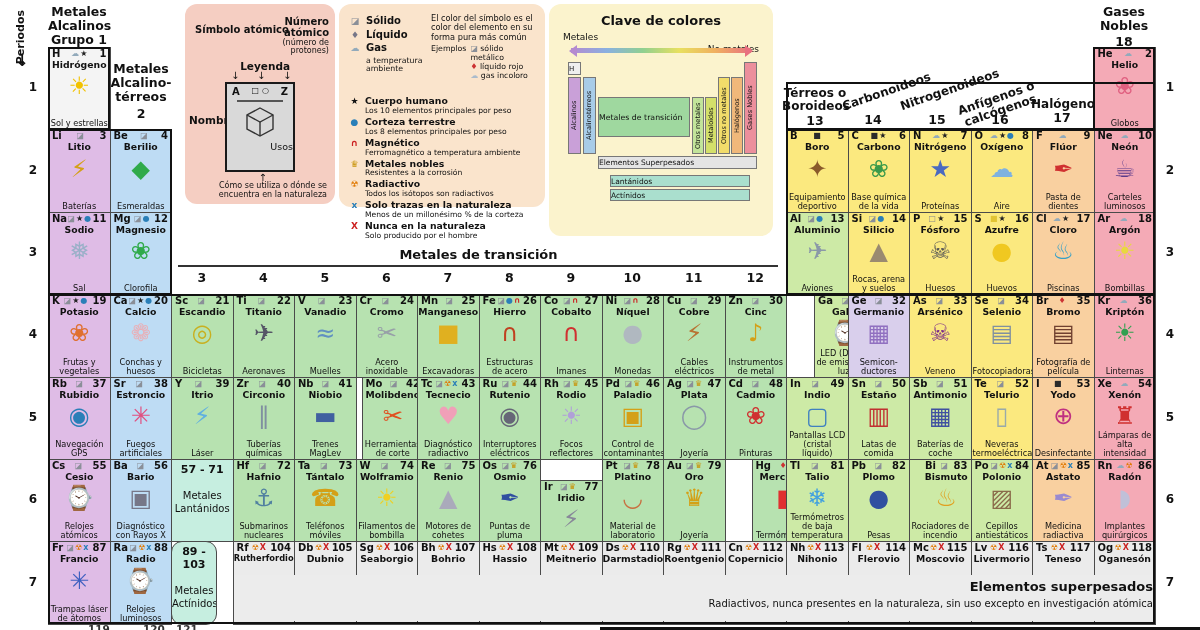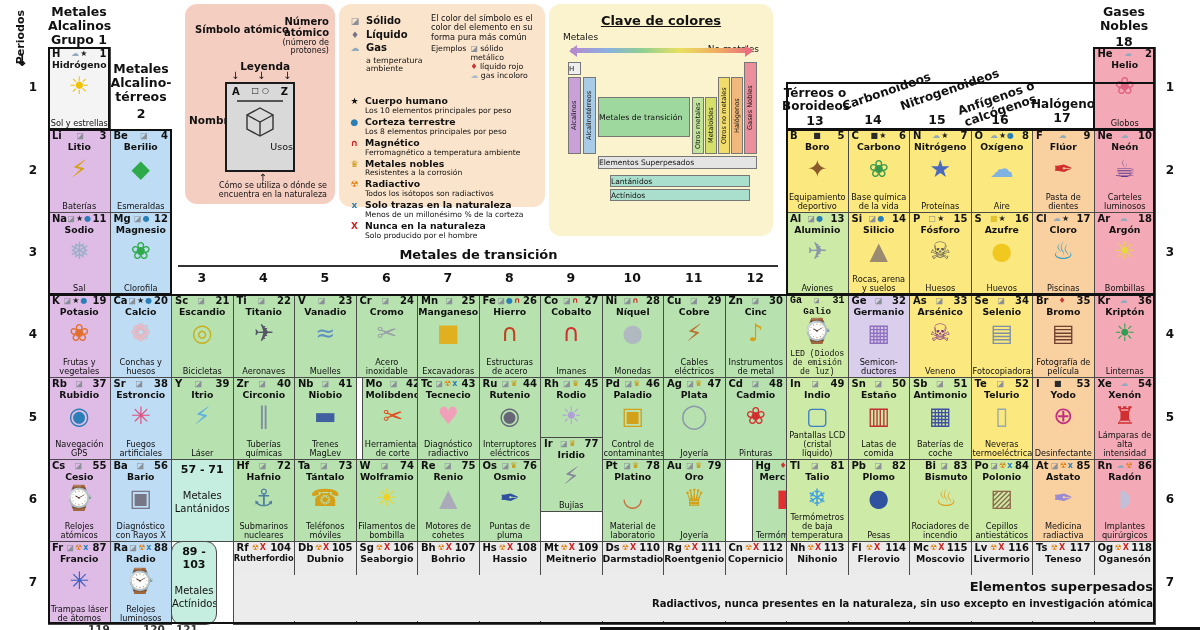--- a/index.html
+++ b/index.html
@@ -27,21 +27,21 @@
   .gh{position:absolute;font-weight:bold;font-size:12.5px;line-height:1.12;text-align:center;}
   .gh-num{font-weight:bold;font-size:12.5px;}
   .diag{transform:rotate(-19deg);transform-origin:left bottom;white-space:nowrap;}
   .pnum{position:absolute;width:18px;text-align:center;font-weight:bold;font-size:12px;}
   .periodos{position:absolute;left:14px;top:10px;font-weight:bold;font-size:11px;
             writing-mode:vertical-rl;transform:rotate(180deg);}
   
   .lbox{position:absolute;border-radius:12px;box-sizing:border-box;}
   .box1{left:185px;top:4px;width:150px;height:200px;background:#f5cec2;}
   .box2{left:339px;top:4px;width:206px;height:203px;background:#fae4cc;}
-  .box3{left:549px;top:4px;width:224px;height:232px;background:#fbf3cd;text-decoration:underline;}
+  .box3{left:549px;top:4px;width:224px;height:232px;background:#fbf3cd;}
   .sample{position:absolute;left:40px;top:78px;width:70px;height:90px;background:#d9d9d9;
           border:2px solid #1a1a1a;box-sizing:border-box;}
   .sample-head{display:flex;justify-content:space-between;font-size:10px;font-weight:bold;
                padding:2px 5px 0 5px;}
   .sample-line{height:2px;background:#555;margin:3px 10px;}
   .lgrow{display:flex;align-items:baseline;gap:5px;font-size:10px;font-weight:bold;line-height:1.35;}
   .lgrow .gi{width:12px;text-align:center;font-size:9px;}
   .small{font-size:7.8px;font-weight:normal;line-height:1.15;}
   .prop{margin:0 0 2px 0;}
   .prop-t{display:flex;gap:5px;align-items:baseline;font-size:9.3px;font-weight:bold;line-height:1.1;}
@@ -54,21 +54,21 @@
   .ck-arrow::before{content:"";position:absolute;left:-8px;top:-3.5px;border:6px solid transparent;
      border-right:8px solid #b48ad0;}
   .ck-arrow::after{content:"";position:absolute;right:-8px;top:-3.5px;border:6px solid transparent;
      border-left:8px solid #e87080;}
   .ck-lab{position:absolute;font-size:9px;top:28px;}
   .mk{position:absolute;left:11px;top:58px;width:200px;height:142px;}
   .mk div{position:absolute;box-sizing:border-box;border:1px solid #777;}
   .vlab{writing-mode:vertical-rl;transform:rotate(180deg);font-size:6.6px;line-height:1;
         display:flex;align-items:center;justify-content:center;height:100%;width:100%;border:none !important;}
   .hlab{font-size:8px;display:flex;align-items:center;justify-content:center;height:100%;border:none !important;}
-  .banner-sub{font-size:10px;font-weight:bold;}
+  .banner-sub{font-size:10px;}
   .tr-line{position:absolute;background:#333;height:2px;}
 </style>
 </head>
 <body>
 
 <div class="periodos">Periodos</div>
 <div class="abs" style="left:16px;top:52px;font-size:15px;font-weight:bold;">↓</div>
 <div id="periods-left">
     <div class="pnum" style="left: 24px; top: 80.2px;">1</div>
     <div class="pnum" style="left: 24px; top: 162.6px;">2</div>
@@ -584,21 +584,21 @@
     <div class="cell" style="left: 724.5px; top: 294.2px; width: 62.5px; height: 83.4px; background: rgb(183, 226, 176);">
       <div class="cell-head">
         <span>Zn</span>
         <span class="cell-ic"><span class="ic" style="color: rgb(138, 143, 152);">◪</span></span>
         <span>30</span>
       </div>
       <div class="cell-name">Cinc</div>
       <div class="cell-art" style="color: rgb(212, 160, 23);">♪</div>
       <div class="cell-use">Instrumentos de metal</div>
     </div>
-    <div class="cell" style="left: 786px; top: 294.2px; width: 62.5px; height: 83.4px; background: rgb(205, 234, 166); font-family: Liberation Mono, monospace;">
+    <div class="cell" style="left: 814px; top: 294.2px; width: 62.5px; height: 83.4px; background: rgb(205, 234, 166);">
       <div class="cell-head">
         <span>Ga</span>
         <span class="cell-ic"><span class="ic" style="color: rgb(138, 143, 152);">◪</span></span>
         <span>31</span>
       </div>
       <div class="cell-name">Galio</div>
       <div class="cell-art" style="color: rgb(64, 64, 160);">⌚</div>
       <div class="cell-use">LED (Diodos de emisión de luz)</div>
     </div>
     <div class="cell" style="left: 847.5px; top: 294.2px; width: 62.5px; height: 83.4px; background: rgb(217, 207, 236);">
@@ -894,21 +894,21 @@
     <div class="cell" style="left: 478.5px; top: 459px; width: 62.5px; height: 83.4px; background: rgb(183, 226, 176);">
       <div class="cell-head">
         <span>Os</span>
         <span class="cell-ic"><span class="ic" style="color: rgb(138, 143, 152);">◪</span><span class="ic" style="color: rgb(200, 148, 10);">♛</span></span>
         <span>76</span>
       </div>
       <div class="cell-name">Osmio</div>
       <div class="cell-art" style="color: rgb(48, 80, 160);">✒</div>
       <div class="cell-use">Puntas de pluma</div>
     </div>
-    <div class="cell" style="left: 540px; top: 437px; width: 62.5px; height: 75px; background: rgb(183, 226, 176);">
+    <div class="cell" style="left: 540px; top: 480px; width: 62.5px; height: 75px; background: rgb(183, 226, 176);">
       <div class="cell-head">
         <span>Ir</span>
         <span class="cell-ic"><span class="ic" style="color: rgb(138, 143, 152);">◪</span><span class="ic" style="color: rgb(200, 148, 10);">♛</span></span>
         <span>77</span>
       </div>
       <div class="cell-name">Iridio</div>
       <div class="cell-art" style="color: rgb(136, 136, 153);">⚡</div>
       <div class="cell-use">Bujías</div>
     </div>
     <div class="cell" style="left: 601.5px; top: 459px; width: 62.5px; height: 83.4px; background: rgb(183, 226, 176);">

